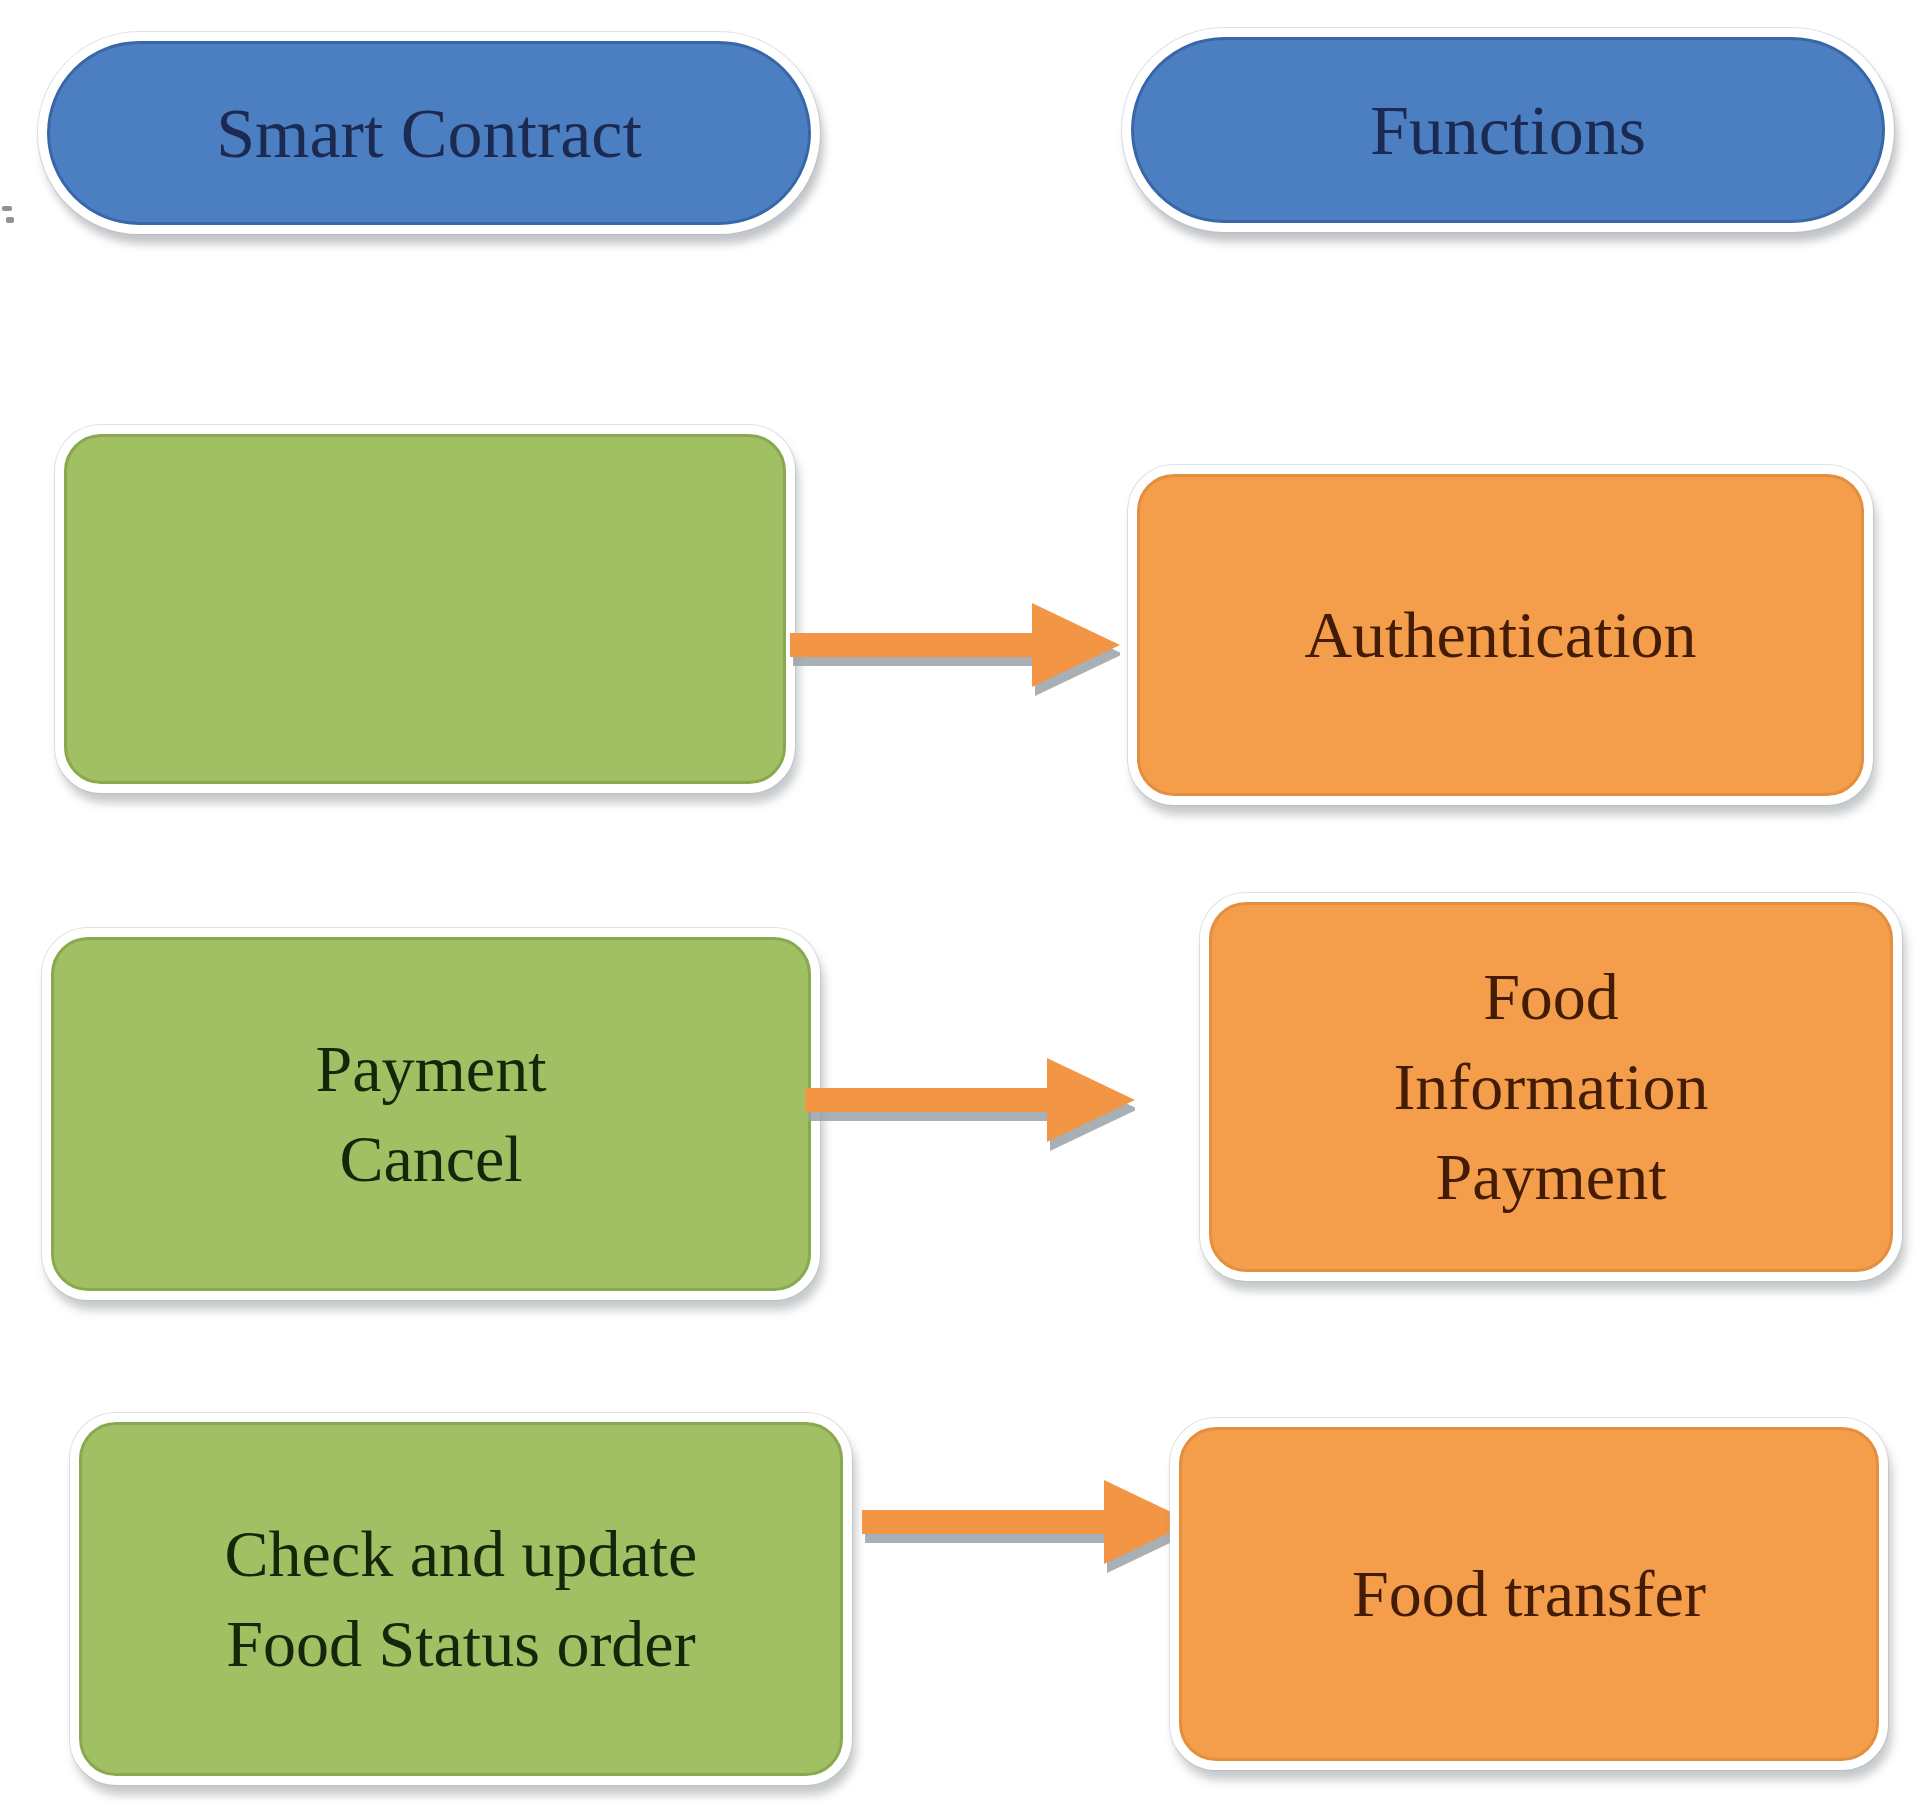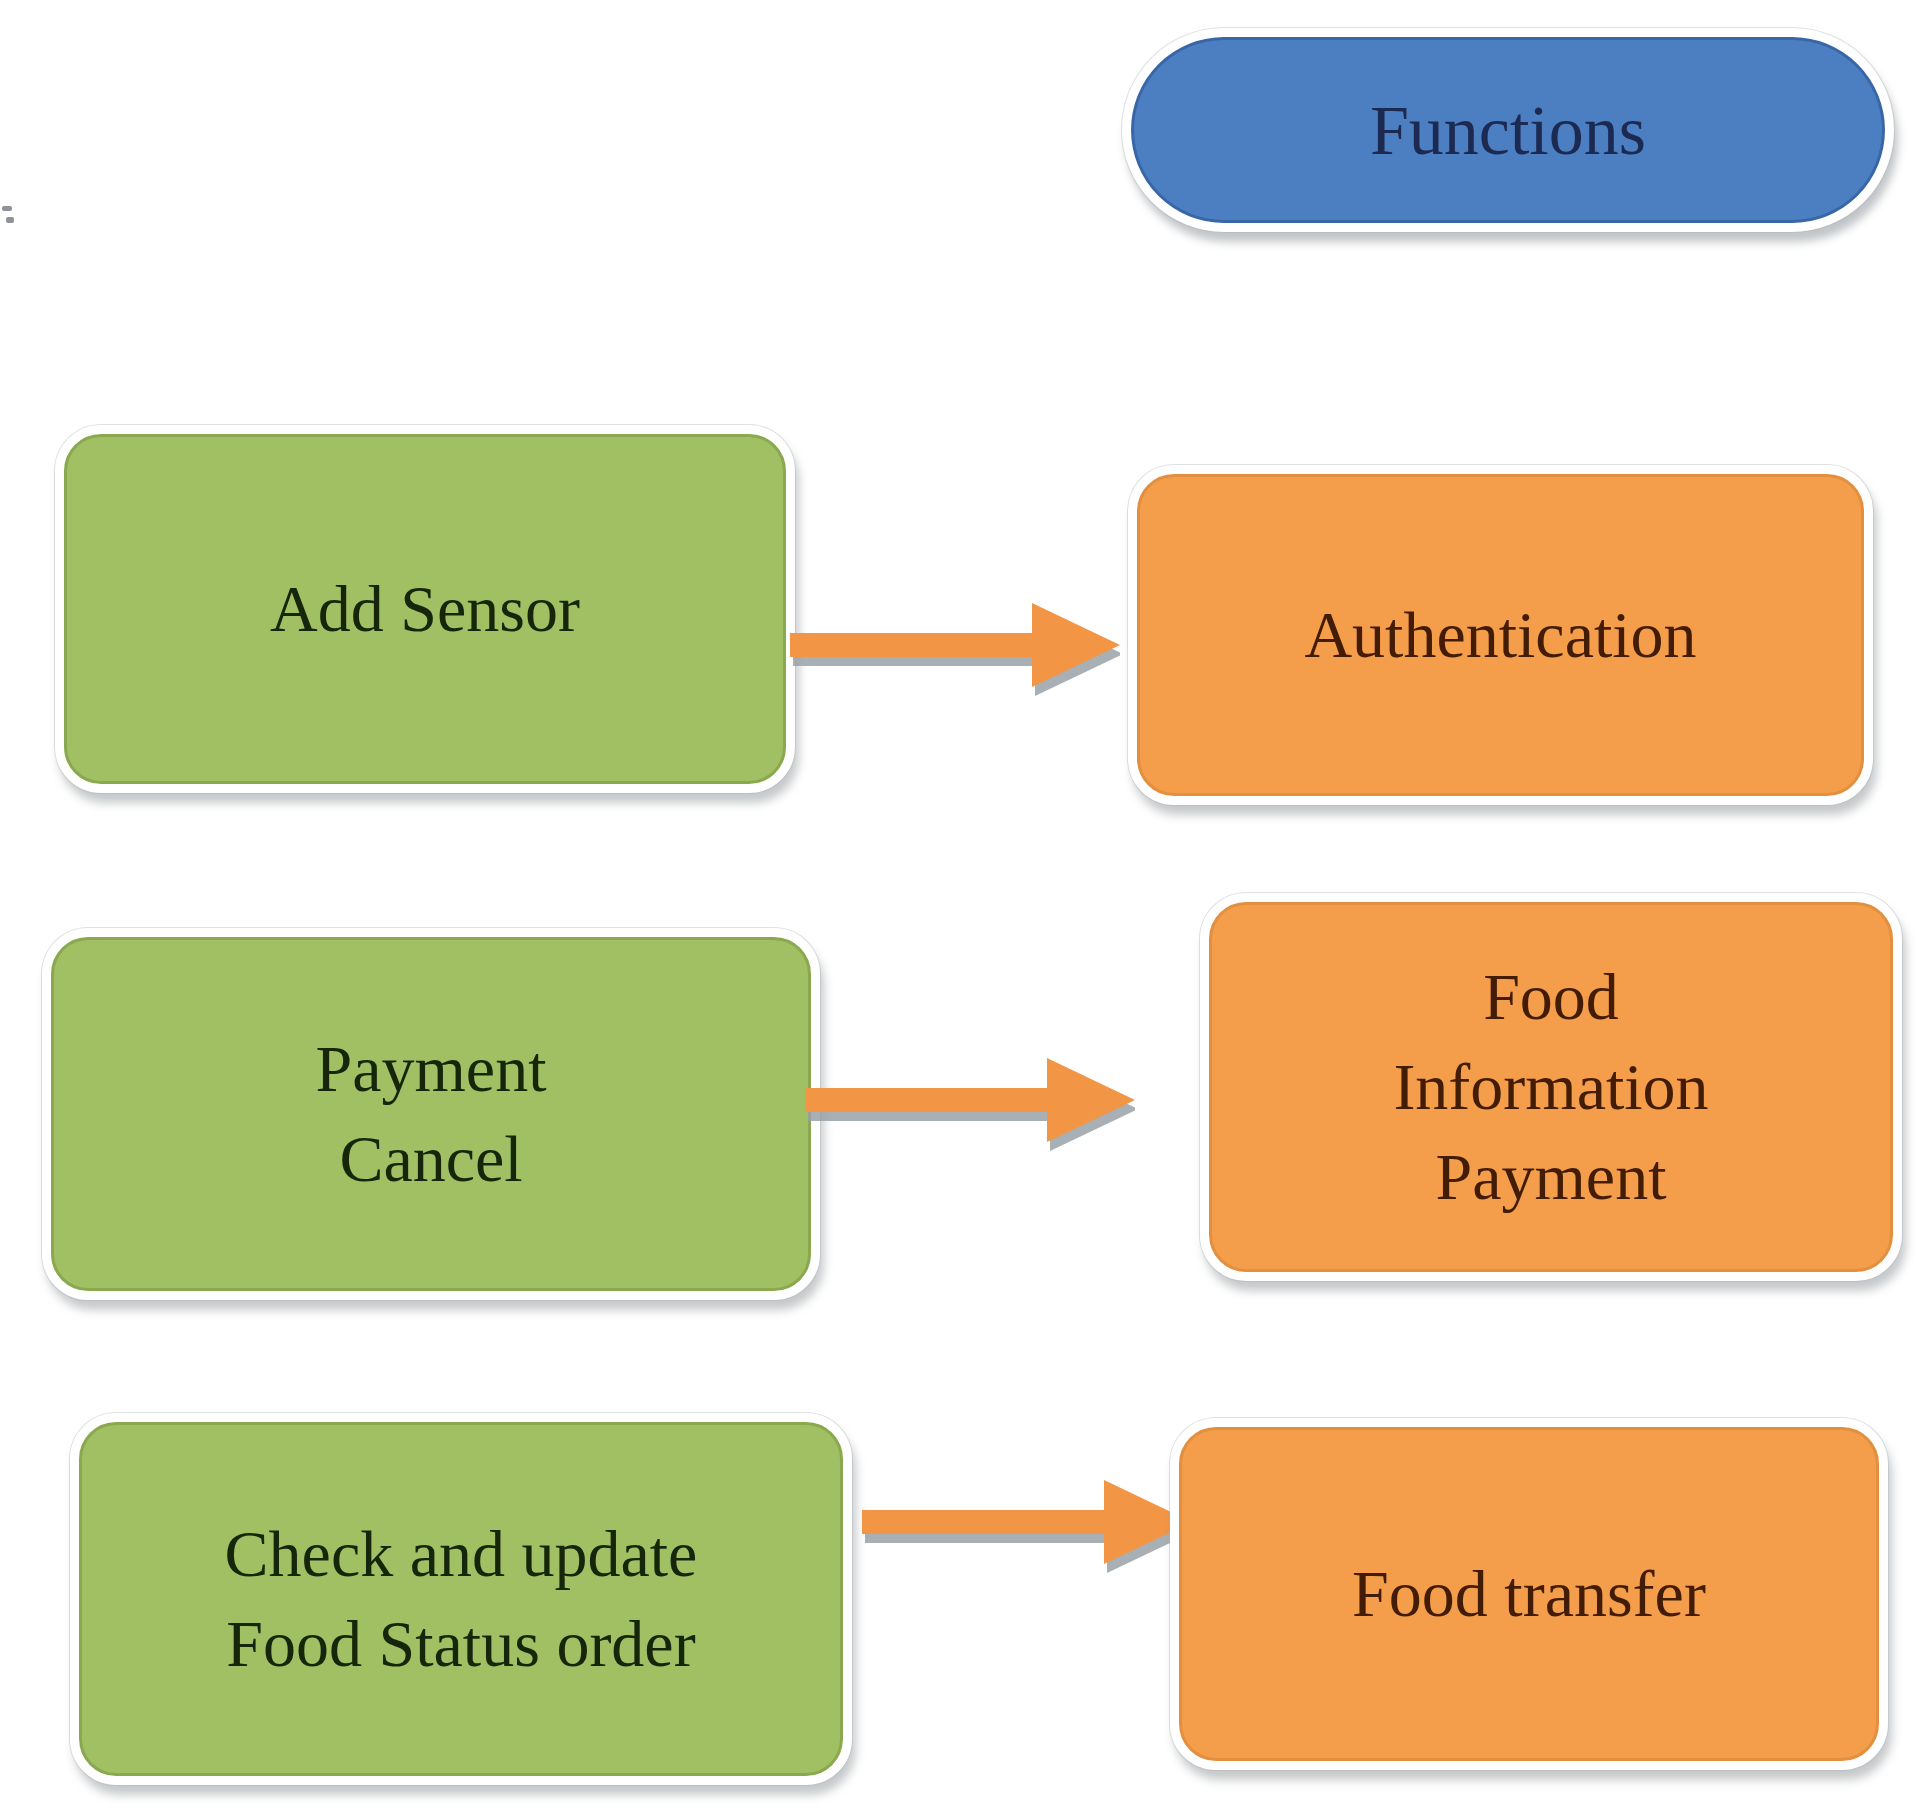--- a/index.html
+++ b/index.html
@@ -110,26 +110,28 @@
     border-radius: 2px;
   }
   .pos-art1 { left: 2px; top: 206px; width: 10px; height: 5px; }
   .pos-art2 { left: 6px; top: 217px; width: 8px;  height: 6px; }
 </style>
 </head>
 <body>
 
 <div class="canvas">
 
+  <div class="node pill pos-h1">
+    <span class="label">Smart Contract</span>
+  </div>
   <div class="node pill pos-h2">
     <span class="label">Functions</span>
   </div>
 
   <div class="node box green pos-g1">
-    <span class="line">Add Sensor</span>
   </div>
   <svg class="arrow pos-a1" viewBox="0 0 330 120" aria-hidden="true">
     <polygon class="arrow-shadow" points="0,48 242,48 242,18 330,60 242,102 242,72 0,72" transform="translate(3,9)"></polygon>
     <polygon class="arrow-body" points="0,48 242,48 242,18 330,60 242,102 242,72 0,72"></polygon>
   </svg>
   <div class="node box orange pos-o1">
     <span class="line">Authentication</span>
   </div>
 
   <div class="node box green pos-g2">

